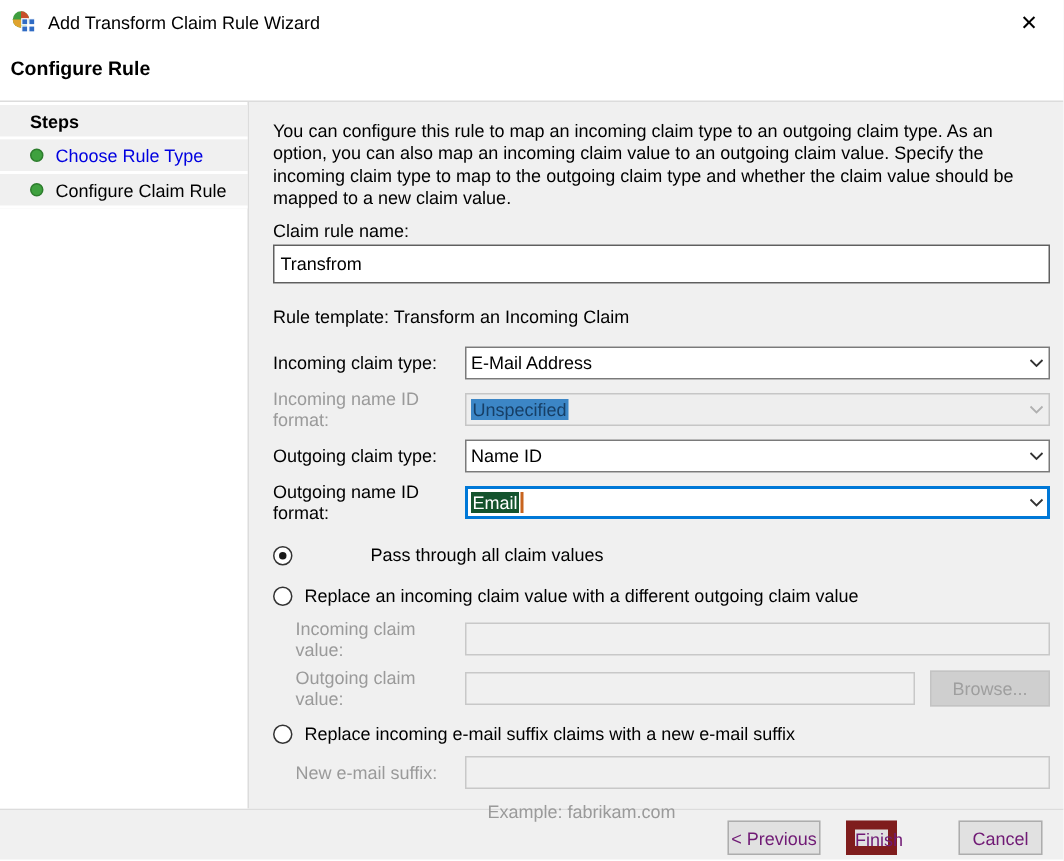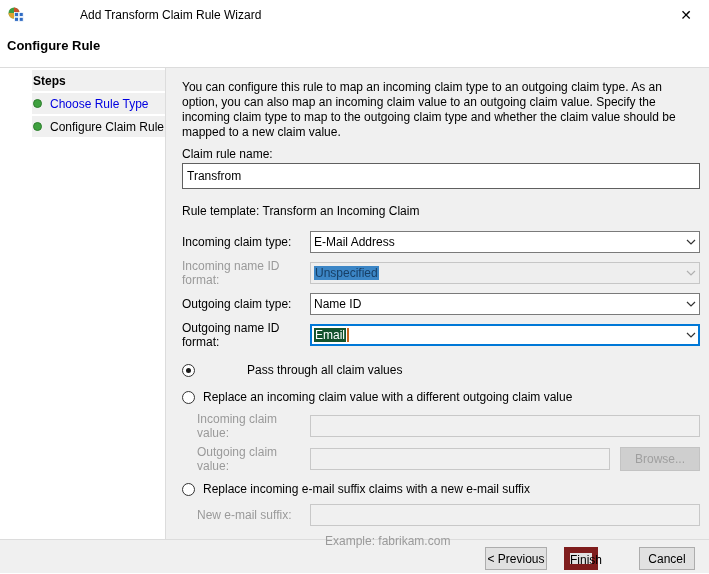--- a/index.html
+++ b/index.html
@@ -2,33 +2,33 @@
 <html><head>
 <meta charset="utf-8">
 <style>
   * { margin:0; padding:0; box-sizing:border-box; }
   html,body { width:709px; height:574px; overflow:hidden; }
   body {
     font-family:"Liberation Sans","DejaVu Sans",sans-serif;
     font-size:12px; color:#000; background:#fff;
   }
   
-  .titlebar { height:30px; display:flex; align-items:center; padding:0 8px; background:#fff;gap:48px; }
+  .titlebar { height:30px; display:flex; align-items:center; padding:0 8px; background:#fff; }
   .app-icon { width:16px; height:16px; margin-right:8px; flex:0 0 auto; }
   .title-text { font-size:12px; }
   .close-btn { margin-left:auto; width:26px; height:22px; display:flex; align-items:center;
     justify-content:center; font-size:14px; color:#000; cursor:default; margin-right:2px; }
   
   .header { height:38px; padding:8px 0 8px 7px; background:#fff; border-bottom:1px solid #dcdcdc; }
   .header h1 { font-size:13px; font-weight:bold; }
   
   .main { display:flex; height:471px; }
   .steps-pane { width:166px; background:#fff; border-right:1px solid #dcdcdc; padding-top:2px; }
   .step-row { height:23px; background:#f0f0f0; border-bottom:2px solid #fff;
-    display:flex; align-items:center; padding-left:1px;margin-left:32px; }
+    display:flex; align-items:center; padding-left:20px; }
   .step-title { font-weight:bold; }
   .bullet { width:9px; height:9px; border-radius:50%; background:#3fa13f;
     border:1px solid #2d7d2d; margin-right:8px; flex:0 0 auto; }
   .step-link { color:#0000e0; }
   .content-pane { flex:1; background:#f0f0f0; padding:12px 9px 0 16px; }
   .desc { width:518px; line-height:15px; }
   .field-label { display:block; margin-top:7px; }
   .name-input { display:block; margin-top:2px; width:518px; height:26px; border:1px solid #5f5f5f;
     background:#fff; padding:0 4px; font-family:inherit; font-size:12px; color:#000; }
   .rule-template { margin-top:15px; }
@@ -58,21 +58,21 @@
   .dis-field { width:390px; height:22px; background:#f0f0f0; border:1px solid #c8c8c8;
     font-family:inherit; font-size:12px; padding:0 4px; color:#555; }
   .dis-field.short { width:300px; }
   .browse-btn { width:80px; height:24px; margin-left:10px; background:#cfcfcf; border:1px solid #c3c3c3;
     color:#9f9f9f; font-family:inherit; font-size:12px; }
   .example { margin-top:8px; margin-left:143px; color:#9a9a9a; }
   
   .footer { height:34px; background:#f0f0f0; border-top:1px solid #dcdcdc;
     display:flex; align-items:flex-start; justify-content:flex-end; padding:7px 14px 0 0; }
   .btn { height:23px; background:#e1e1e1; border:1px solid #adadad; font-family:inherit;
-    font-size:12px; color:#000000; }
+    font-size:12px; color:#701a75; }
   .btn-prev { width:62px; margin-right:17px; }
   .btn-finish { width:34px; margin-right:41px; border:6px solid #7f1d1d; background:#e1e1e1; }
   .btn-cancel { width:56px; }
 </style>
 </head>
 <body>
 
 <div class="titlebar">
   <svg class="app-icon" viewBox="0 0 16 16">
     <circle cx="6" cy="6" r="5.5" fill="#3f9e3f"></circle>

